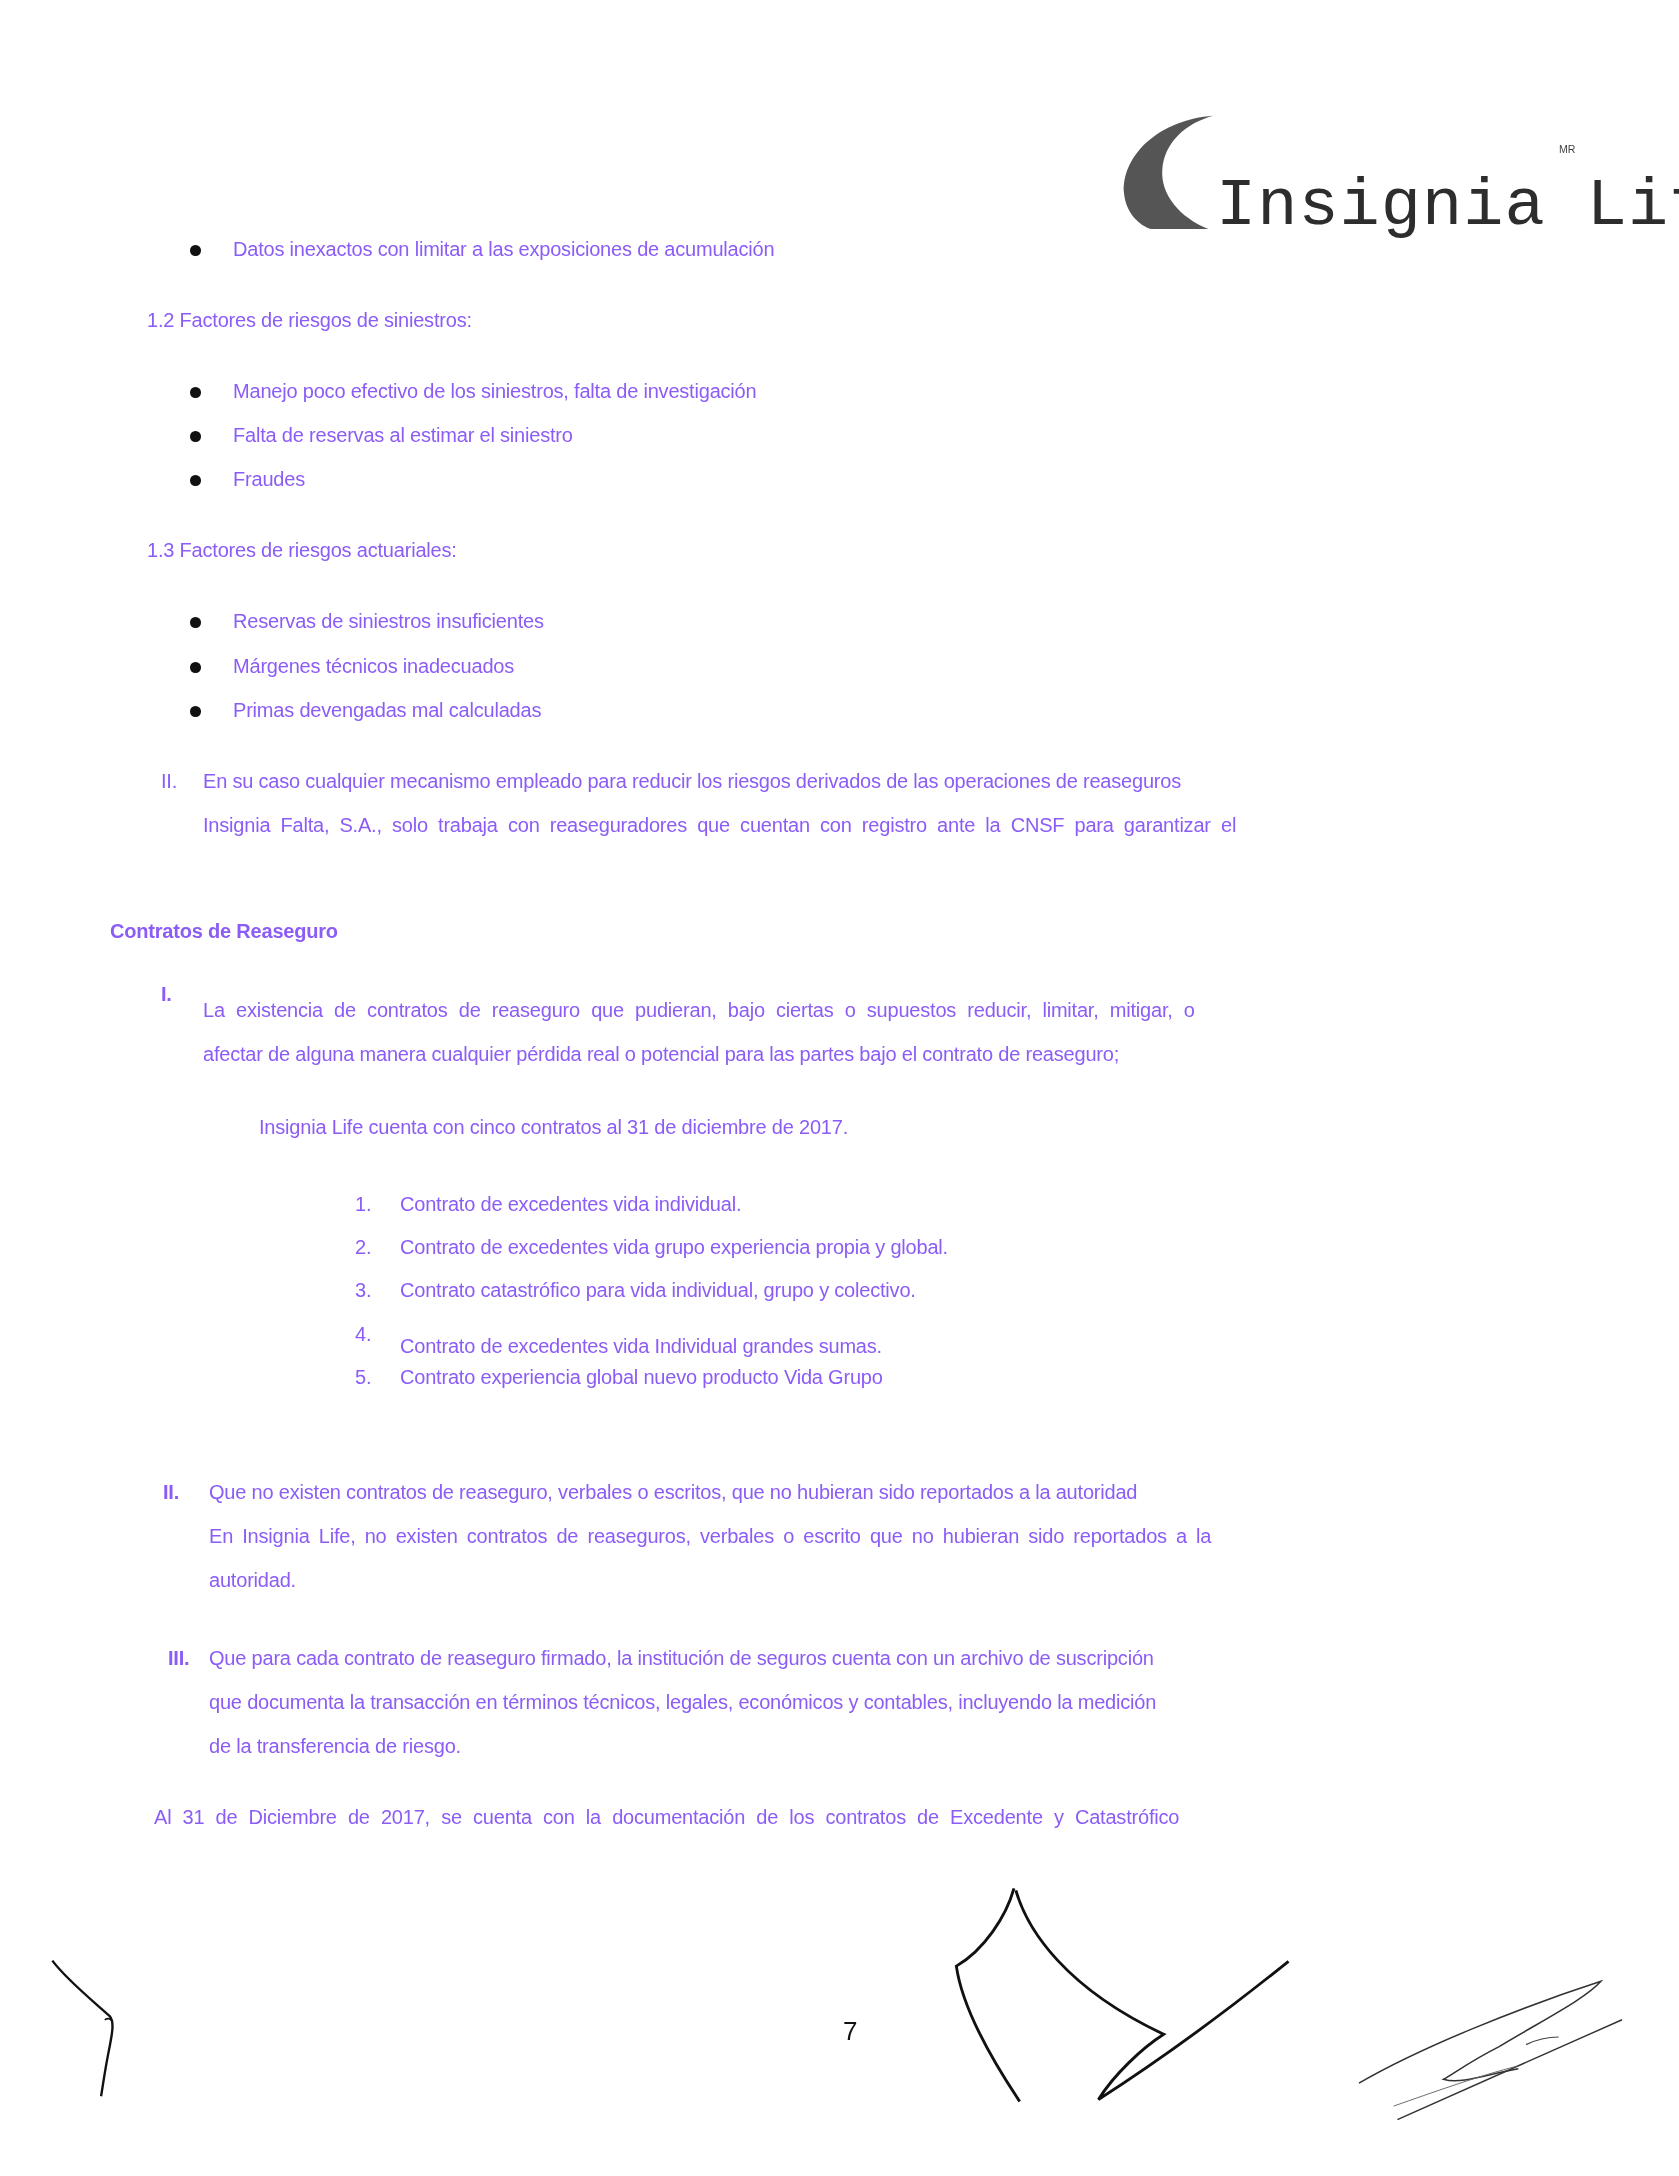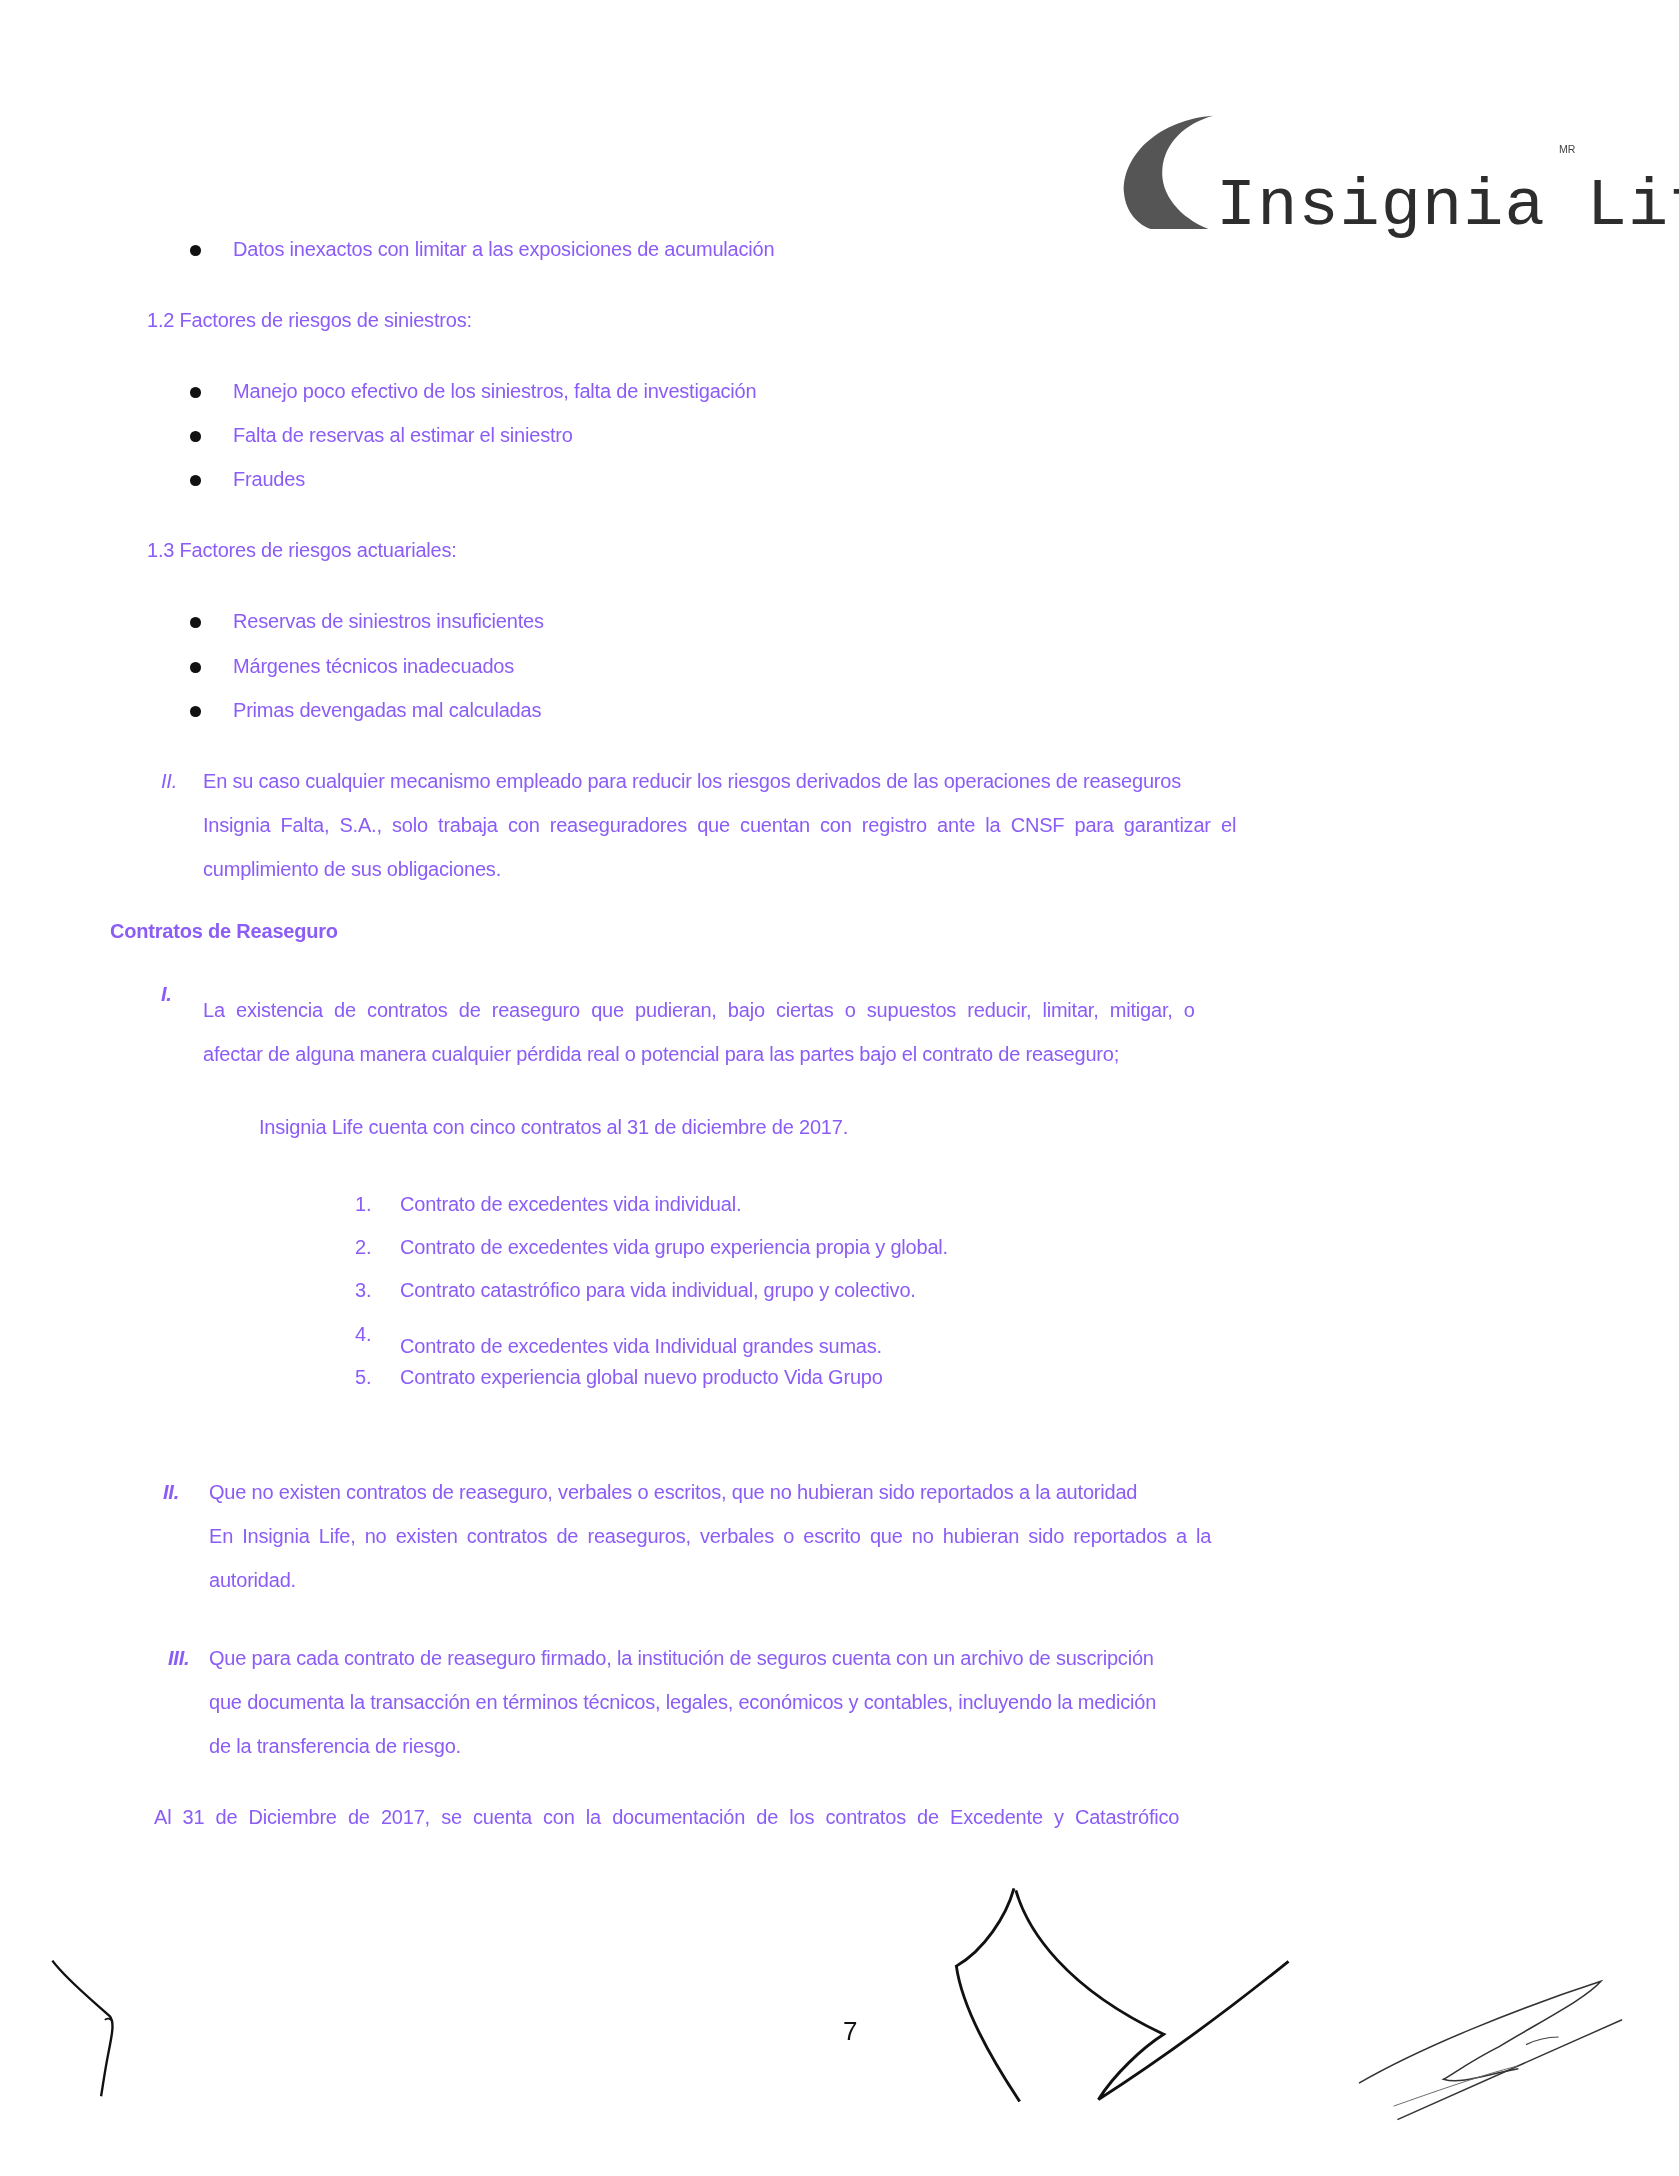--- a/index.html
+++ b/index.html
@@ -5,21 +5,21 @@
   html, body { margin: 0; padding: 0; background: #ffffff; }
   body { width: 1679px; height: 2177px; position: relative; overflow: hidden;
          font-family: "Liberation Sans", sans-serif; color: #111; }
   .abs { position: absolute; }
   .txt { font-size: 20px; line-height: 44px; color: #8b5cf6; letter-spacing: -0.2px; }
   .just { text-align: justify; text-align-last: left; }
   .bullet-dot { display: inline-block; width: 10.6px; height: 10.6px; border-radius: 50%; background: #111;
                 position: absolute; left: 0; top: 18px; }
   .bullet-row { position: absolute; height: 44px; }
   .bullet-row .label { position: absolute; left: 43px; top: 0; white-space: nowrap; }
-  .roman { position: absolute; white-space: nowrap; font-style: italic; }
+  .roman { position: absolute; white-space: nowrap; }
   .bold { font-weight: bold; }
   .logo-text { font-family: Liberation Mono, monospace; font-size: 67px; color: #2d2d2d;
                letter-spacing: 1px; white-space: nowrap; margin-top: 41px; }
   .mr { font-size: 10.6px; color: #444; }
   .page-num { font-size: 26px; color: #111; }
 </style>
 </head>
 <body>
 
 <div class="abs" style="left:1122px; top:106px; width:461px; height:125px;">
@@ -61,21 +61,20 @@
 <div class="bullet-row txt" style="left:190px; top:688px;">
   <span class="bullet-dot"></span>
   <span class="label">Primas devengadas mal calculadas</span>
 </div>
 
 <div class="abs txt" style="left:161px; top:759px; width:1422px;">
   <span class="roman" style="left:0; top:0;">II.</span>
   <div class="abs" style="left:42px; top:0; width:1380px;">
     <div class="just" style="white-space:nowrap;">En su caso cualquier mecanismo empleado para reducir los riesgos derivados de las operaciones de reaseguros</div>
     <div class="just" style="white-space:nowrap; word-spacing:4.8px;">Insignia Falta, S.A., solo trabaja con reaseguradores que cuentan con registro ante la CNSF para garantizar el</div>
-    <div>cumplimiento de sus obligaciones.</div>
   </div>
 </div>
 
 <div class="abs txt bold" style="left:110px; top:909px;">Contratos de Reaseguro</div>
 
 <div class="abs txt" style="left:161px; top:972px; width:1422px;">
   <span class="roman bold" style="left:0; top:0;">I.</span>
   <div class="abs" style="left:42px; top:0; width:1380px;">
     <div style="white-space:nowrap; word-spacing:5.8px;margin-top:16px;">La existencia de contratos de reaseguro que pudieran,  bajo ciertas o supuestos reducir, limitar, mitigar, o</div>
     <div style="white-space:nowrap;">afectar de alguna manera cualquier pérdida real o potencial para las partes bajo el contrato de reaseguro;</div>

